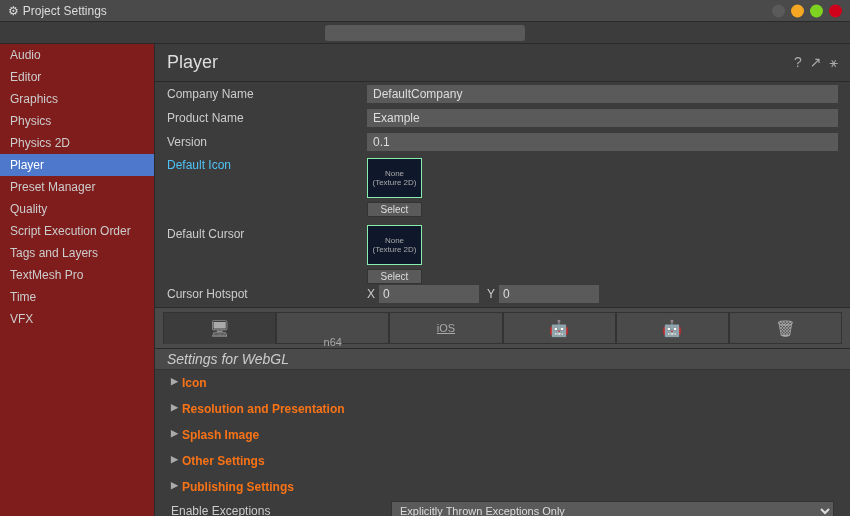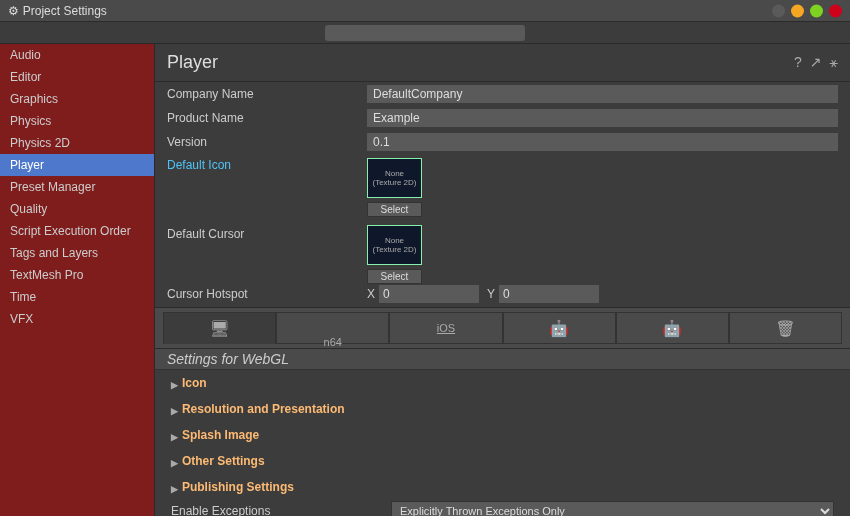--- a/index.html
+++ b/index.html
@@ -215,24 +215,24 @@
       align-items: center;
     }
 
     .section-group {
       padding: 2px 0;
     }
     .section-header {
       padding: 4px 16px;
       font-weight: bold;
       font-size: 12px;
-      color: #fdba74;
+      color: #f97316;
       cursor: pointer;
       display: flex;
-      align-items: flex-end;
+      align-items: flex-start;
       gap: 4px;
     }
     .section-header::before { content: '▶'; font-size: 9px; color: #aaa; }
 
     .settings-row {
       display: flex;
       align-items: center;
       padding: 3px 16px;
       min-height: 22px;
     }

